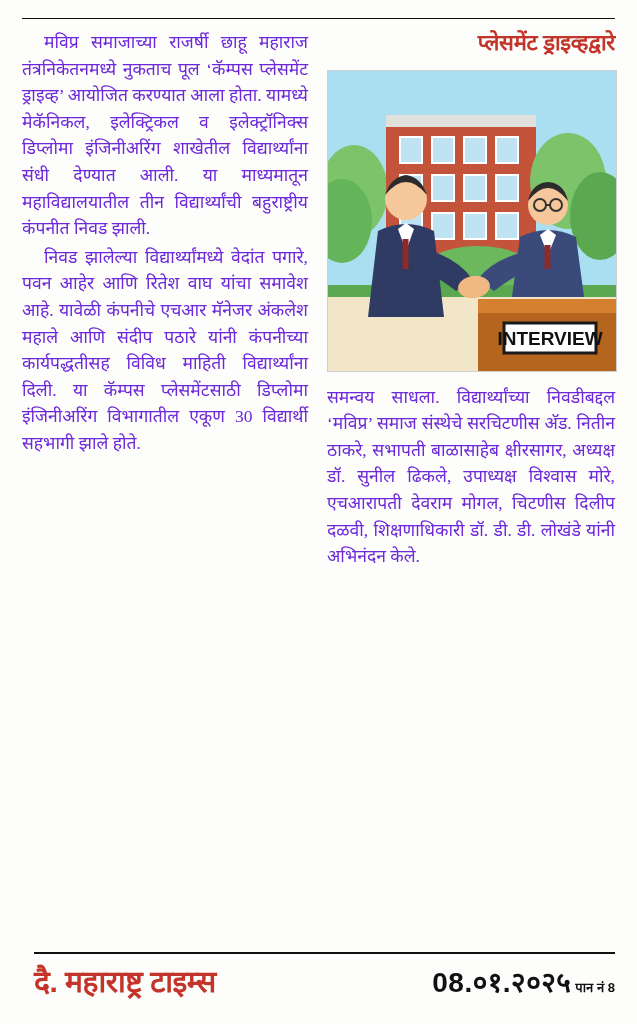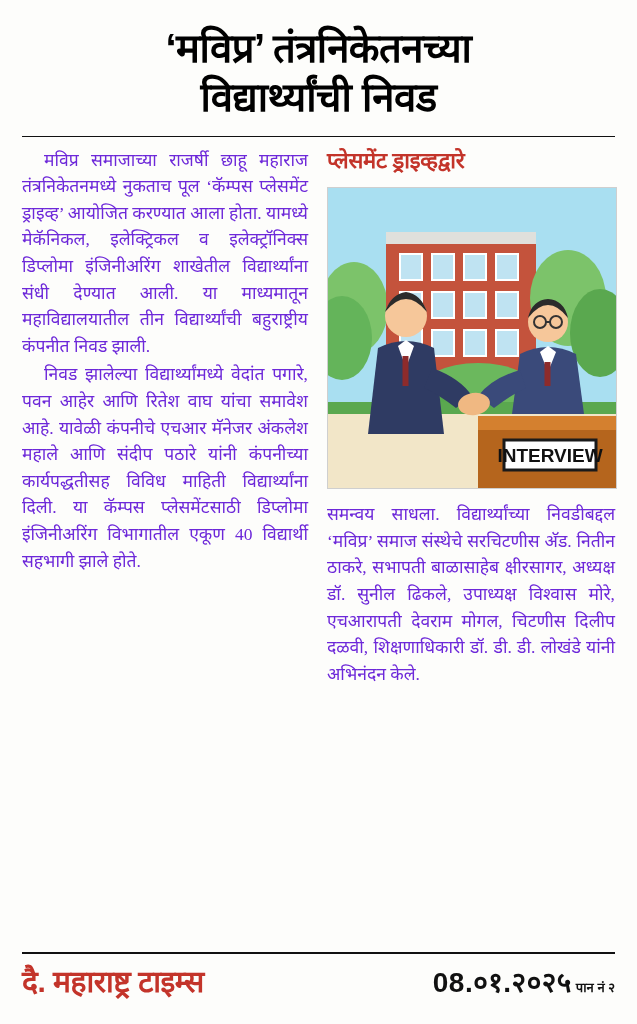--- a/index.html
+++ b/index.html
@@ -80,41 +80,41 @@
     text-indent: 22px;
   }
 
   
   .kicker {
     font-family: "Liberation Sans", sans-serif;
     font-weight: bold;
     font-size: 22px;
     line-height: 1.3;
     color: #c3342a;
-    text-align: left;
+    text-align: right;
     margin: 0 0 12px 0;
     letter-spacing: -0.3px;
   }
 
   
   .art {
     width: 288px;
     height: 300px;
     border: 1px solid #cfcfcf;
     position: relative;
     overflow: hidden;
     background: #84cc16;
     margin-bottom: 12px;
   }
   .art svg { display: block; }
 
   
   .footer {
     position: absolute;
-    left: 0;
+    left: 12px;
     right: 0;
     bottom: 6px;
     padding: 17px 22px;
     box-sizing: border-box;
   }
   .footer-rule {
     border: 0;
     border-top: 2px solid #111;
     margin: 0 0 6px 0;
   }
@@ -143,24 +143,20 @@
     font-size: 13px;
     color: #111;
     padding-left: 4px;
   }
 </style>
 </head>
 <body>
 
 <div class="page">
 
-  <h1 class="headline">
-    <span class="l1">‘मविप्र’ तंत्रनिकेतनच्या</span>
-    <span class="l2">विद्यार्थ्यांची निवड</span>
-  </h1>
 
   <hr class="rule">
 
   <div class="body-wrap">
 
     <div class="col-right">
       <div class="kicker">
         <span>प्लेसमेंट ड्राइव्हद्वारे</span><br>
       </div>
 
@@ -235,29 +231,29 @@
           <rect x="176" y="252" width="92" height="30" fill="#ffffff" stroke="#1a1a1a" stroke-width="3"></rect>
           <text x="222" y="274" font-family="Liberation Sans, sans-serif" font-size="19" font-weight="bold" text-anchor="middle" fill="#111">INTERVIEW</text>
         </svg>
       </div>
 
       <p class="para">समन्वय साधला. विद्यार्थ्यांच्या निवडीबद्दल ‘मविप्र’ समाज संस्थेचे सरचिटणीस अ‍ॅड. नितीन ठाकरे, सभापती बाळासाहेब क्षीरसागर, अध्यक्ष डॉ. सुनील ढिकले, उपाध्यक्ष विश्वास मोरे, एचआरापती देवराम मोगल, चिटणीस दिलीप दळवी, शिक्षणाधिकारी डॉ. डी. डी. लोखंडे यांनी अभिनंदन केले.</p>
     </div>
 
     <div class="col-left">
       <p class="para indent">मविप्र समाजाच्या राजर्षी छाहू महाराज तंत्रनिकेतनमध्ये नुकताच पूल ‘कॅम्पस प्लेसमेंट ड्राइव्ह’ आयोजित करण्यात आला होता. यामध्ये मेकॅनिकल, इलेक्ट्रिकल व इलेक्ट्रॉनिक्स डिप्लोमा इंजिनीअरिंग शाखेतील विद्यार्थ्यांना संधी देण्यात आली. या माध्यमातून महाविद्यालयातील तीन विद्यार्थ्यांची बहुराष्ट्रीय कंपनीत निवड झाली.</p>
-      <p class="para indent">निवड झालेल्या विद्यार्थ्यांमध्ये वेदांत पगारे, पवन आहेर आणि रितेश वाघ यांचा समावेश आहे. यावेळी कंपनीचे एचआर मॅनेजर अंकलेश महाले आणि संदीप पठारे यांनी कंपनीच्या कार्यपद्धतीसह विविध माहिती विद्यार्थ्यांना दिली. या कॅम्पस प्लेसमेंटसाठी डिप्लोमा इंजिनीअरिंग विभागातील एकूण 40 विद्यार्थी सहभागी झाले होते.</p>
+      <p class="para indent">निवड झालेल्या विद्यार्थ्यांमध्ये वेदांत पगारे, पवन आहेर आणि रितेश वाघ यांचा समावेश आहे. यावेळी कंपनीचे एचआर मॅनेजर अंकलेश महाले आणि संदीप पठारे यांनी कंपनीच्या कार्यपद्धतीसह विविध माहिती विद्यार्थ्यांना दिली. या कॅम्पस प्लेसमेंटसाठी डिप्लोमा इंजिनीअरिंग विभागातील एकूण 30 विद्यार्थी सहभागी झाले होते.</p>
     </div>
 
     <div class="clear"></div>
   </div>
 
   <div class="footer">
     <hr class="footer-rule">
     <div class="footer-row">
       <span class="masthead">दै. महाराष्ट्र टाइम्स</span>
       <span>
-        <span class="issue-date">08.०१.२०२५</span><span class="page-no">पान नं २</span>
+        <span class="issue-date">08.०१.२०२५</span><span class="page-no">पान नं 8</span>
       </span>
     </div>
   </div>
 
 </div>
 
 </body></html>

